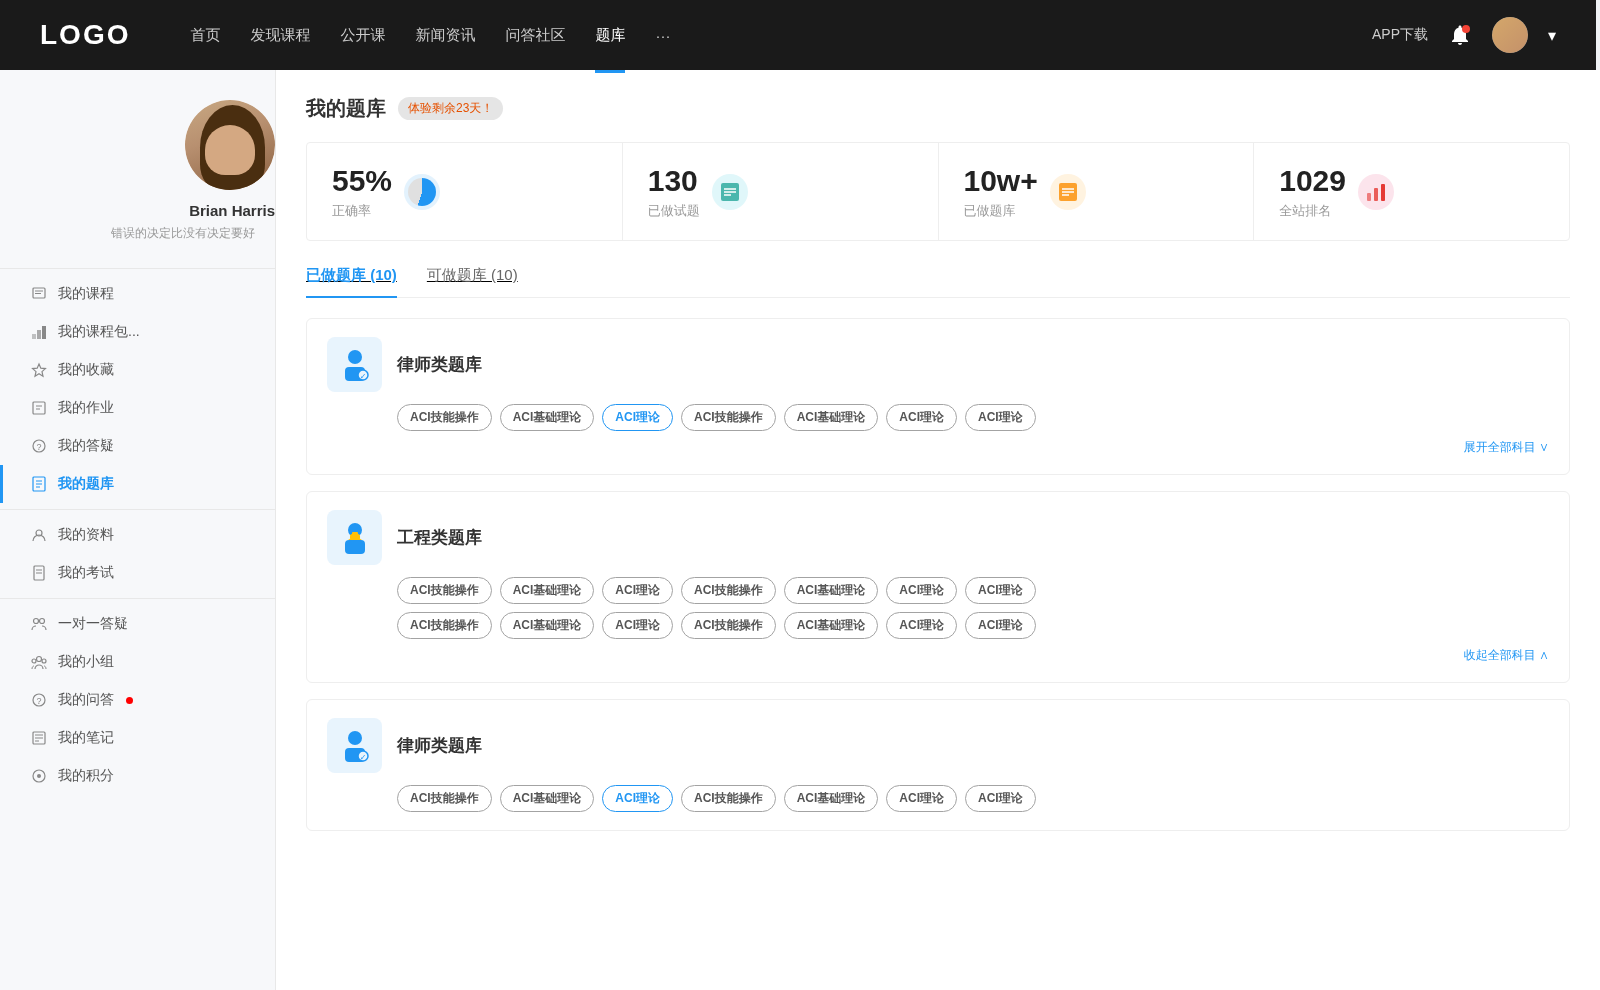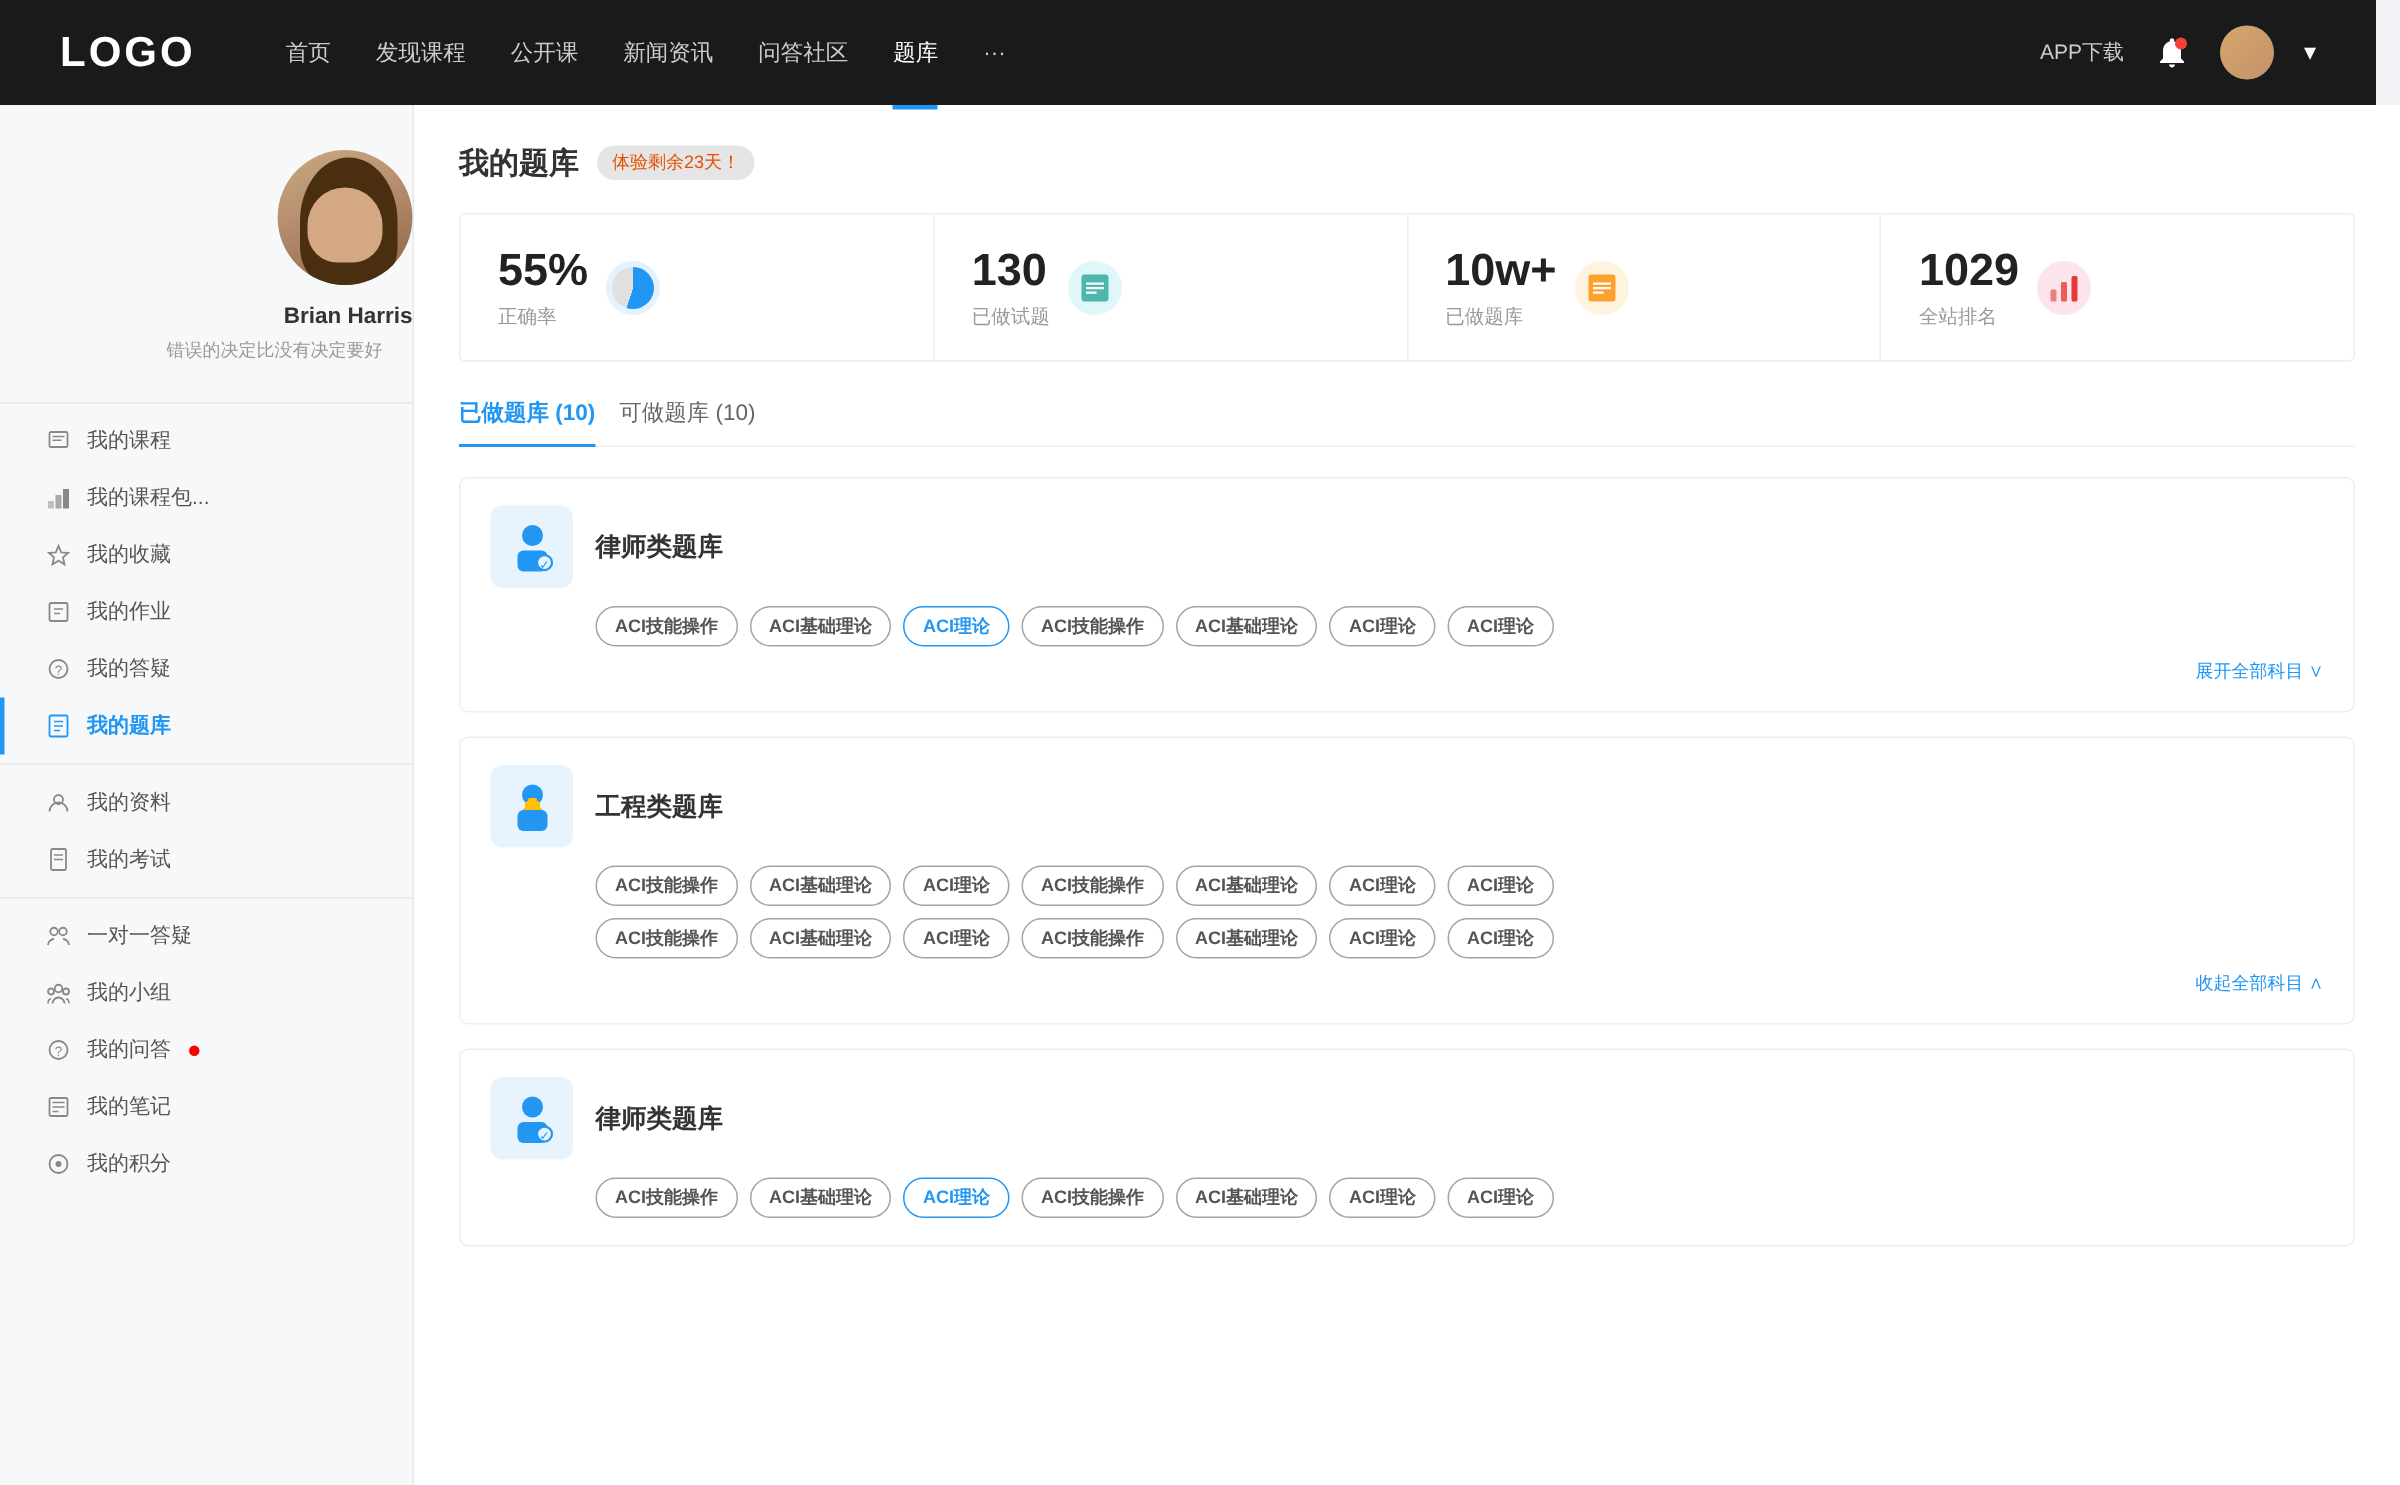--- a/index.html
+++ b/index.html
@@ -6,21 +6,21 @@
     body { font-family: 'PingFang SC', 'Microsoft YaHei', sans-serif; background: #f0f2f5; min-height: 990px; }
 
     
     .navbar {
       background: #1a1a1a;
       height: 70px;
       display: flex;
       align-items: center;
       padding: 0 40px;
       position: fixed;
-      top: 0; left: 0; right: 16px;
+      top: 0; left: 0; right: 4px;
       z-index: 100;
     }
     .nav-logo {
       color: white;
       font-size: 28px;
       font-weight: bold;
       letter-spacing: 2px;
       margin-right: 60px;
     }
     .nav-links {
@@ -251,24 +251,25 @@
       flex-shrink: 0;
     }
     .stat-icon.blue { background: #e3f2fd; }
     .stat-icon.teal { background: #e0f7fa; }
     .stat-icon.orange { background: #fff3e0; }
     .stat-icon.red { background: #fce4ec; }
 
     
     .tab-bar {
       display: flex;
-      gap: 16px;
+      gap: 30px;
       margin-bottom: 20px;
       border-bottom: 1px solid #eee;
       padding-bottom: 0;
+      text-decoration: underline;
     }
     .tab-item {
       font-size: 15px;
       color: #666;
       padding-bottom: 12px;
       cursor: pointer;
       position: relative;
     }
     .tab-item.active {
       color: #2196F3;

